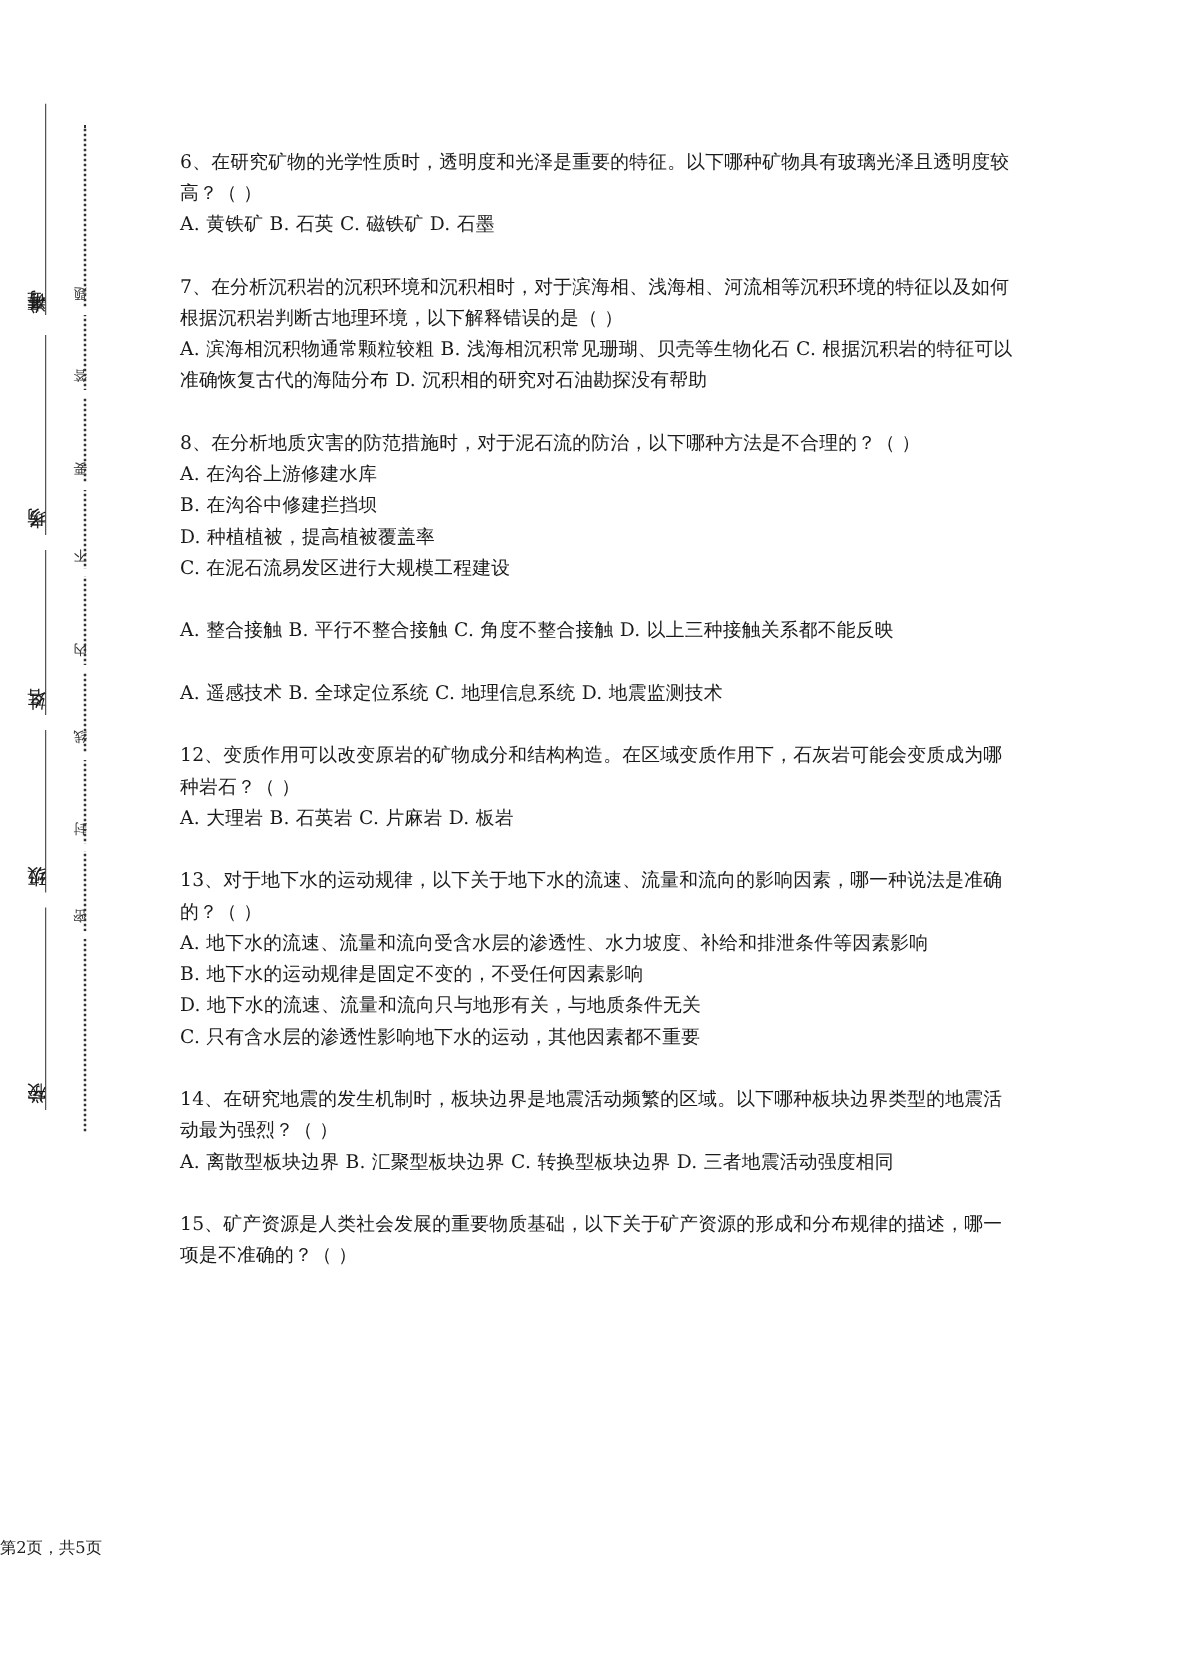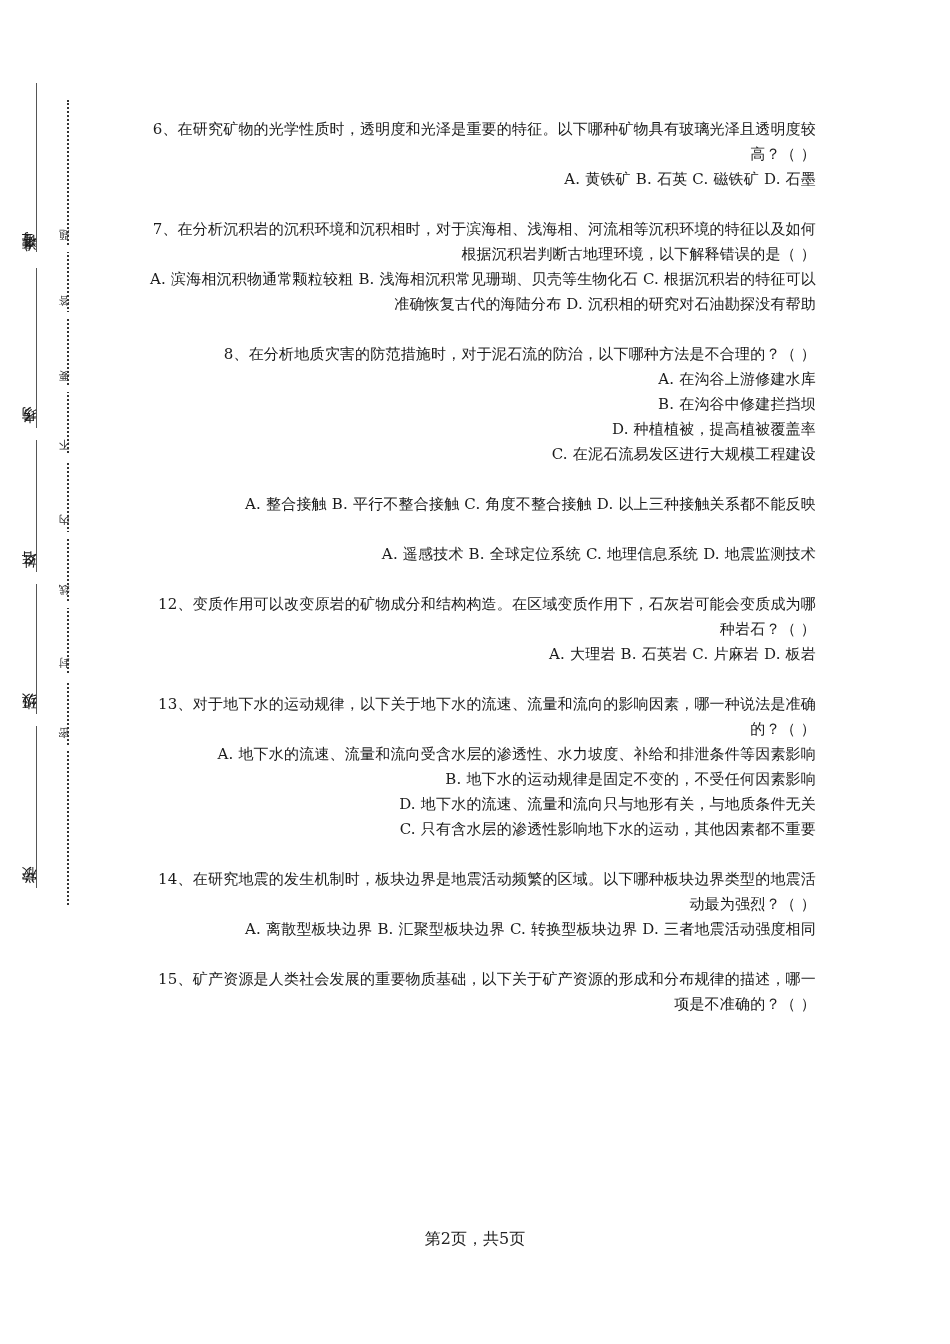--- a/index.html
+++ b/index.html
@@ -18,29 +18,29 @@
     writing-mode: vertical-rl; transform: rotate(180deg);
     text-align: center; padding: 4px 0; letter-spacing: 2px;
   }
   .seal-char {
     position: absolute; left: 59px; width: 18px; background: #fff;
     font-size: 11px; line-height: 11px;
     writing-mode: vertical-rl; transform: rotate(180deg);
     text-align: center; padding: 3px 0; color: #333;
   }
   
-  .content { position: absolute; left: 144px; top: 117px; width: 672px; text-align: right; }
+  .content { position: absolute; left: 144px; top: 117px; width: 672px; }
   .question { margin-bottom: 25px; }
   .q-line, .opt-line {
     font-size: 15px; line-height: 25px; margin: 0; white-space: normal;
     letter-spacing: 0.2px;
   }
   .footer {
-    position: absolute; top: 1229px; left: 0; width: 950px; text-align: center;
-    font-size: 16px; color: #222;
+    position: absolute; top: 1229px; left: 0; width: 950px; text-align: left;
+    font-size: 13px; color: #222;
   }
 </style>
 </head>
 <body>
 
 <div class="binding">
   <div class="solid-line"></div>
   <div class="dotted-line"></div>
   <div id="fields">
       <div class="field-label" style="top: 252px;">准考证号</div>

